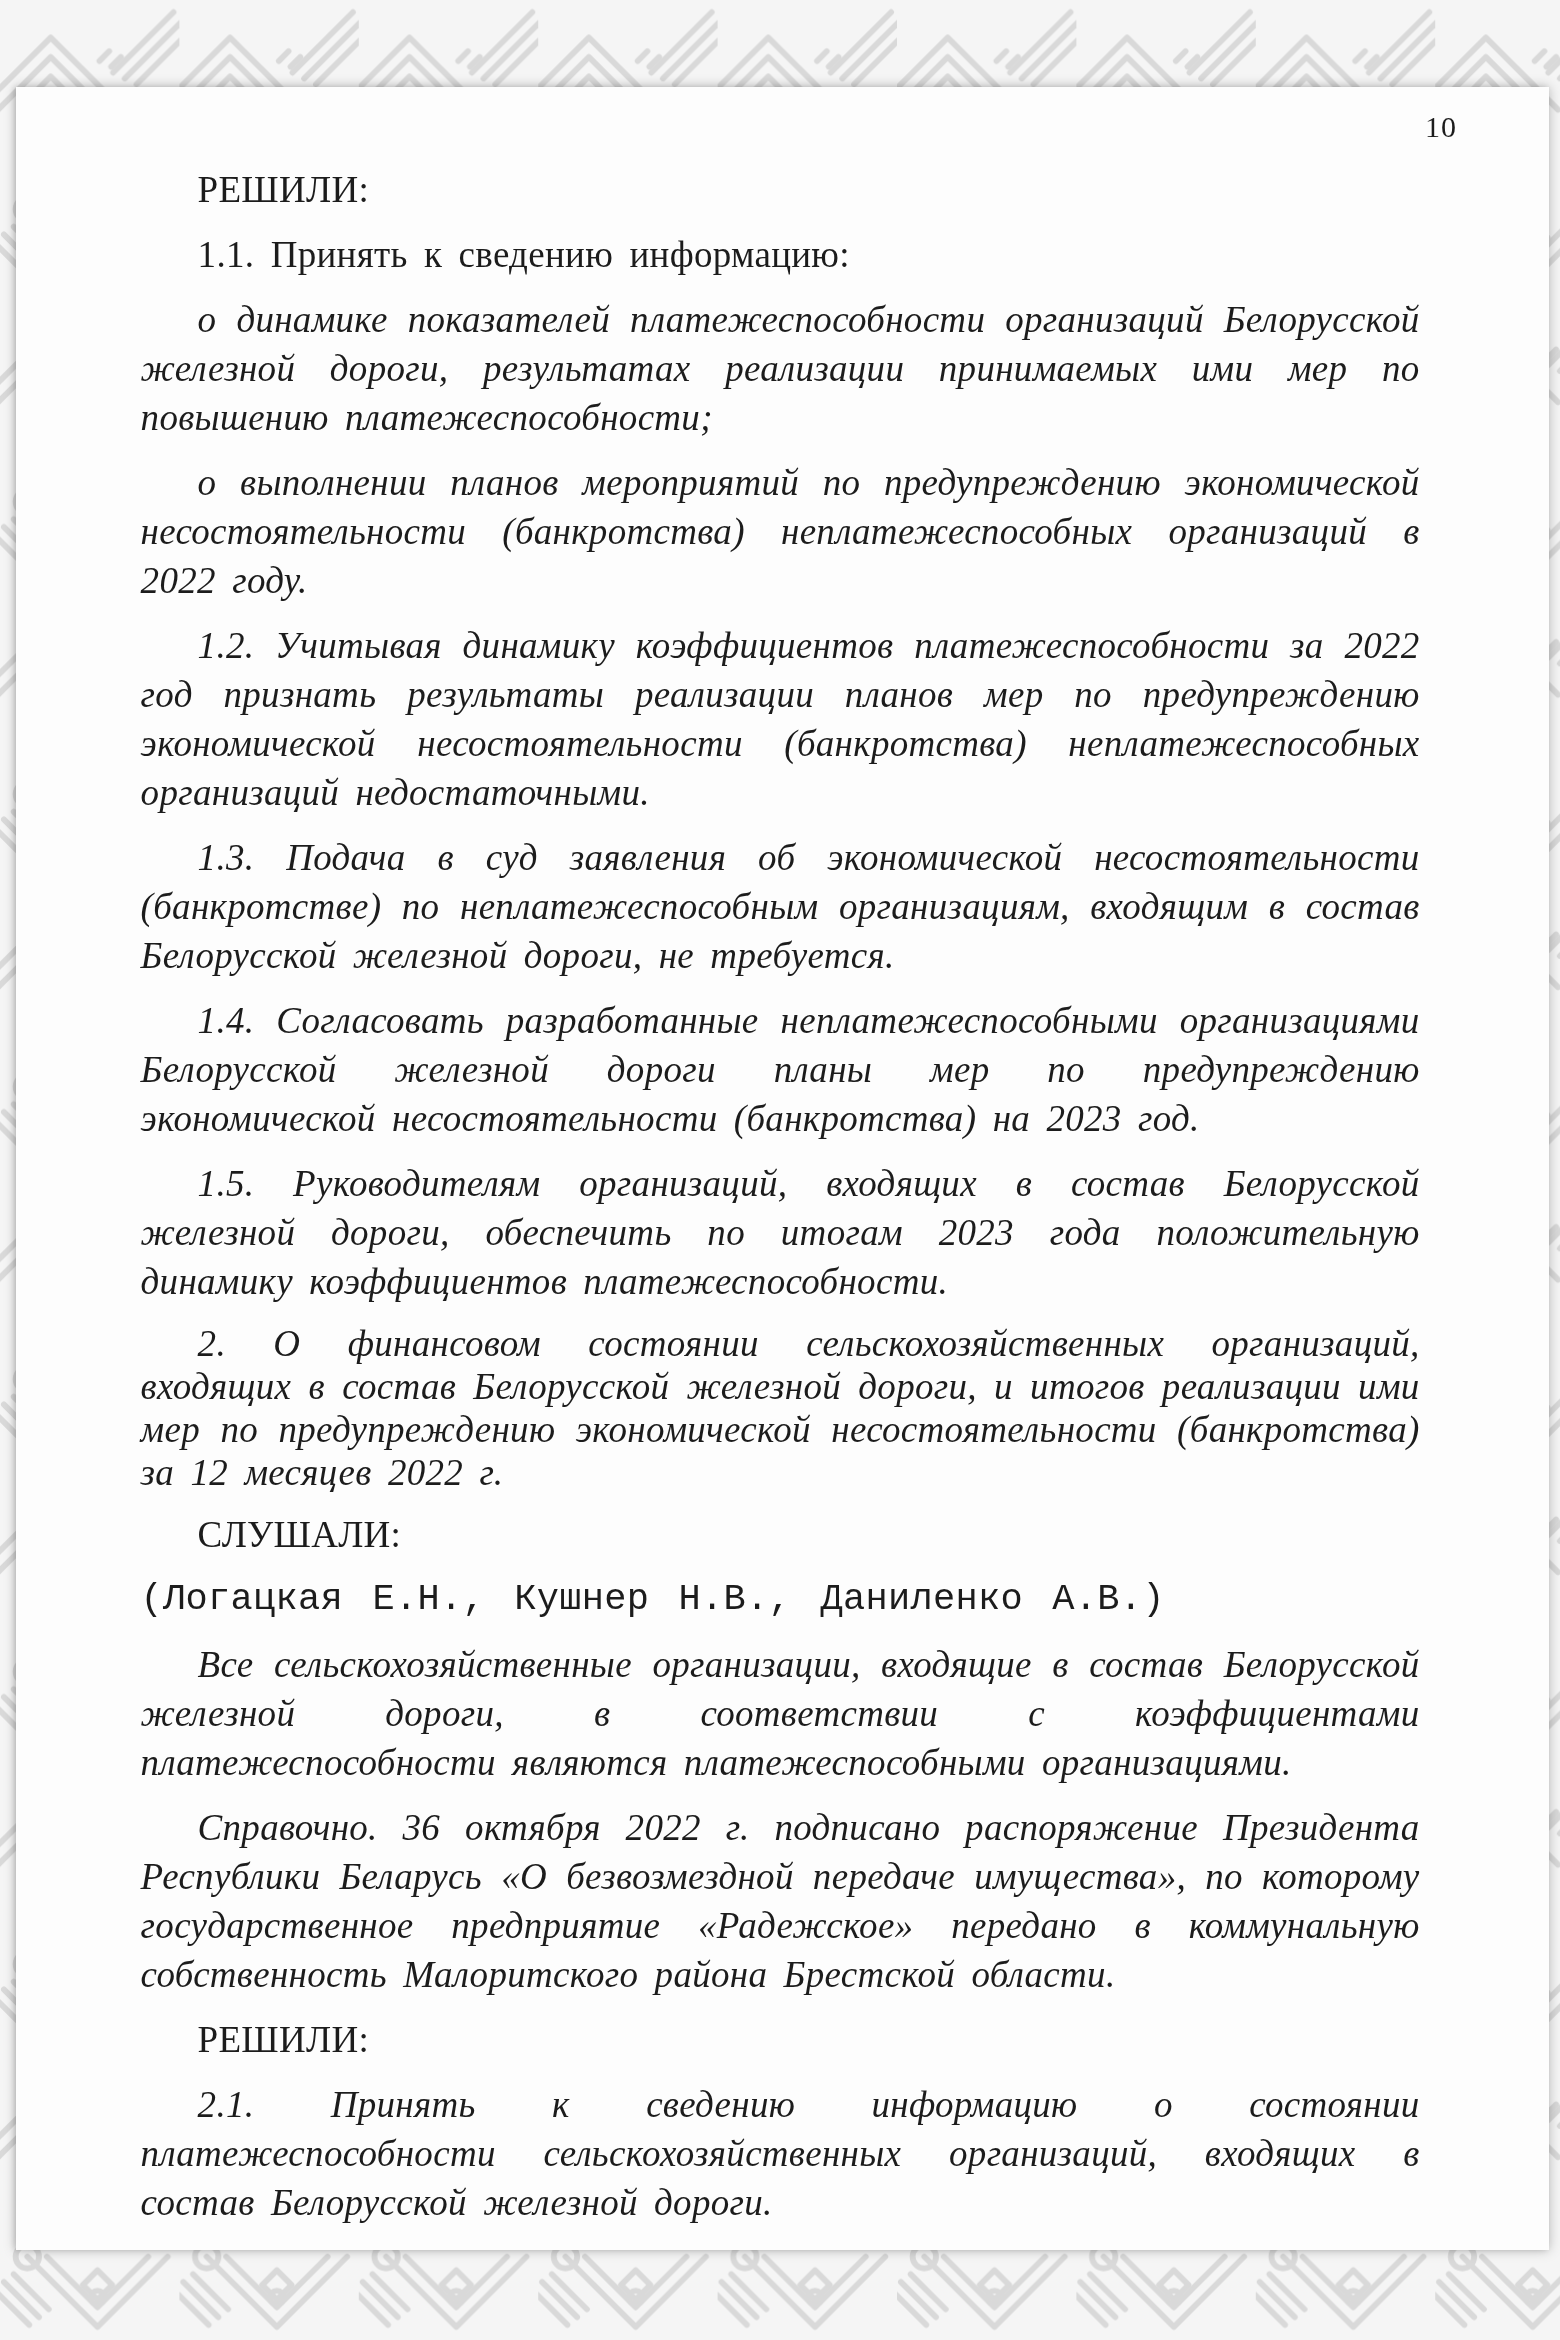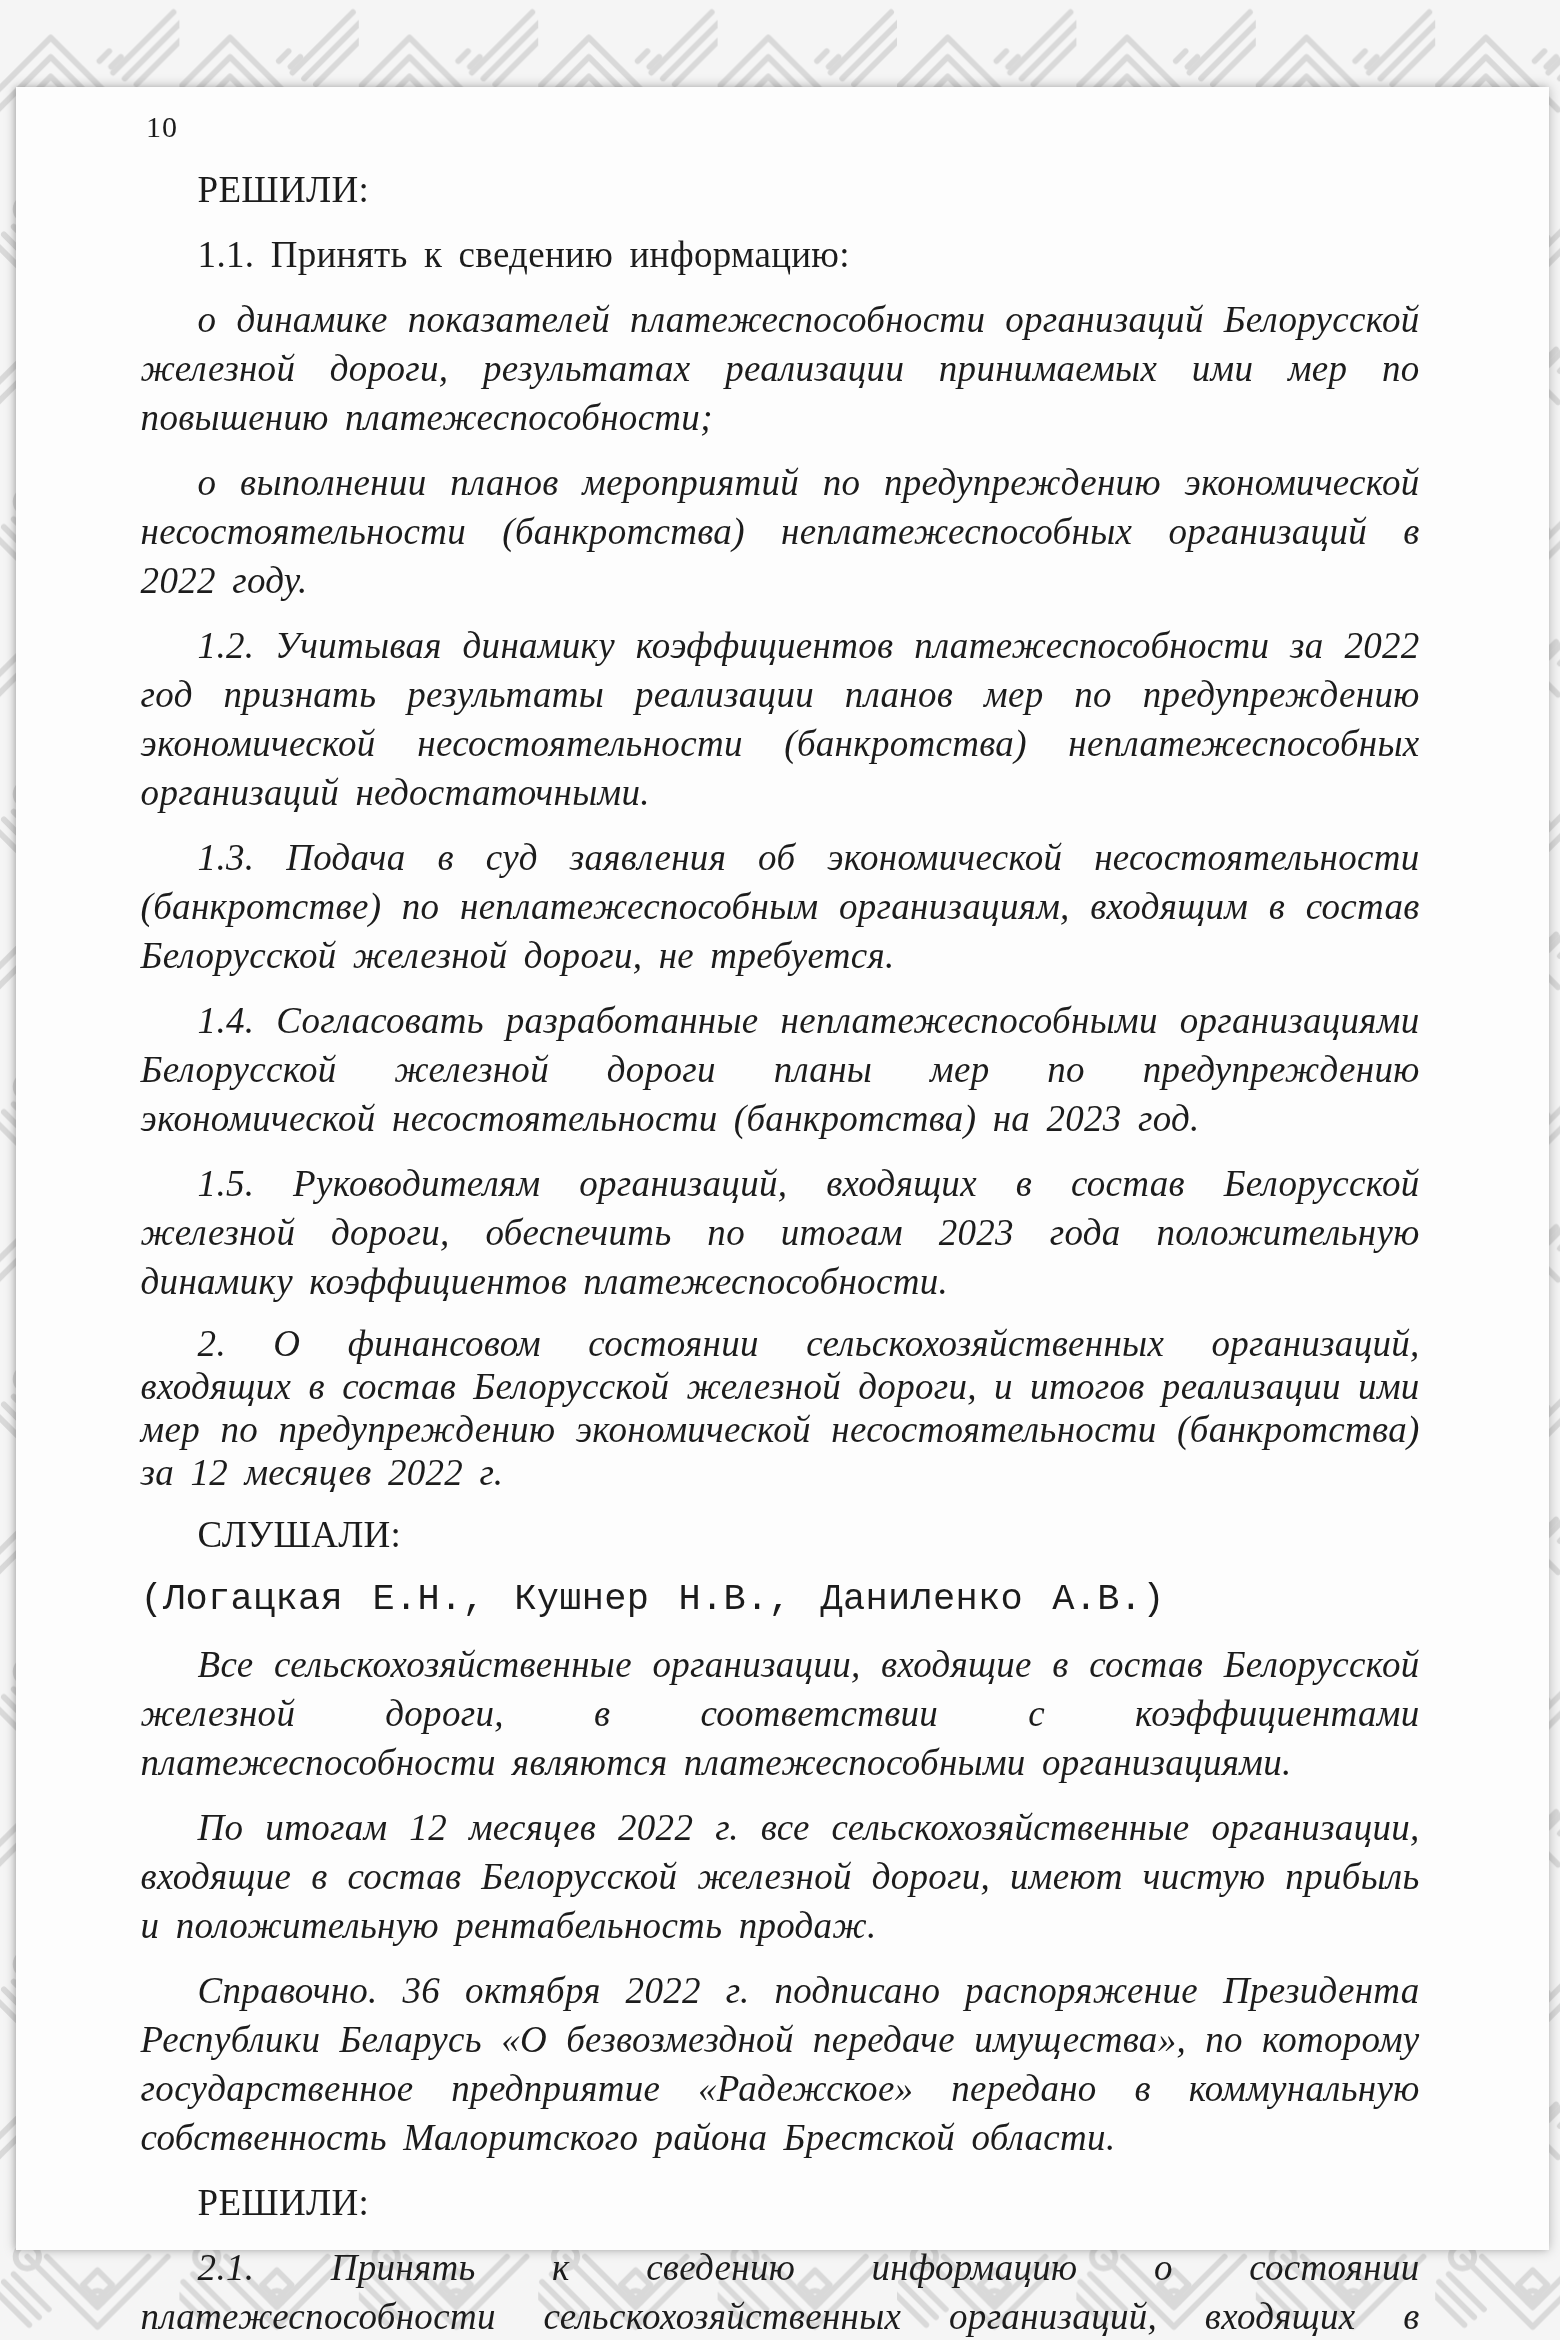--- a/index.html
+++ b/index.html
@@ -21,21 +21,21 @@
     position:absolute;
     left:15.6px;top:87px;
     width:1533px;height:2163px;
     background:var(--paper);
     box-shadow:0 0 11.7px rgba(0,0,0,.25), -2px 0 4.9px rgba(0,0,0,.12);
     box-sizing:border-box;
     padding:23.4px 113px 0 109px;
     color:var(--ink);
   }
   .pageno{
-    text-align:left;
+    text-align:right;
     font-size:30px;
     line-height:33px;
     margin:0 0 21.5px 0;
     transform:translateX(21.5px);
     letter-spacing:1px;
   }
   .para{
     margin:16px;
     font-size:37px;
     line-height:49px;
@@ -107,21 +107,20 @@
     <p class="para j">1.5. Руководителям организаций, входящих в состав Белорусской железной дороги, обеспечить по итогам 2023 года положительную динамику коэффициентов платежеспособности.</p>
 
     <p class="para j tight">2. О финансовом состоянии сельскохозяйственных организаций, входящих в состав Белорусской железной дороги, и итогов реализации ими мер по предупреждению экономической несостоятельности (банкротства) за 12 месяцев 2022 г.</p>
 
     <p class="para">СЛУШАЛИ:</p>
 
     <p class="para noind">(Логацкая Е.Н., Кушнер Н.В., Даниленко А.В.)</p>
 
     <p class="para j">Все сельскохозяйственные организации, входящие в состав Белорусской железной дороги, в соответствии с коэффициентами платежеспособности являются платежеспособными организациями.</p>
 
-    <p class="para j">По итогам 12 месяцев 2022 г. все сельскохозяйственные организации, входящие в состав Белорусской железной дороги, имеют чистую прибыль и положительную рентабельность продаж.</p>
 
     <p class="para j it">Справочно. 36 октября 2022 г. подписано распоряжение Президента Республики Беларусь «О безвозмездной передаче имущества», по которому государственное предприятие «Радежское» передано в коммунальную собственность Малоритского района Брестской области.</p>
 
     <p class="para">РЕШИЛИ:</p>
 
     <p class="para j">2.1. Принять к сведению информацию о состоянии платежеспособности сельскохозяйственных организаций, входящих в состав Белорусской железной дороги.</p>
 
   </main>
 </div>
 

